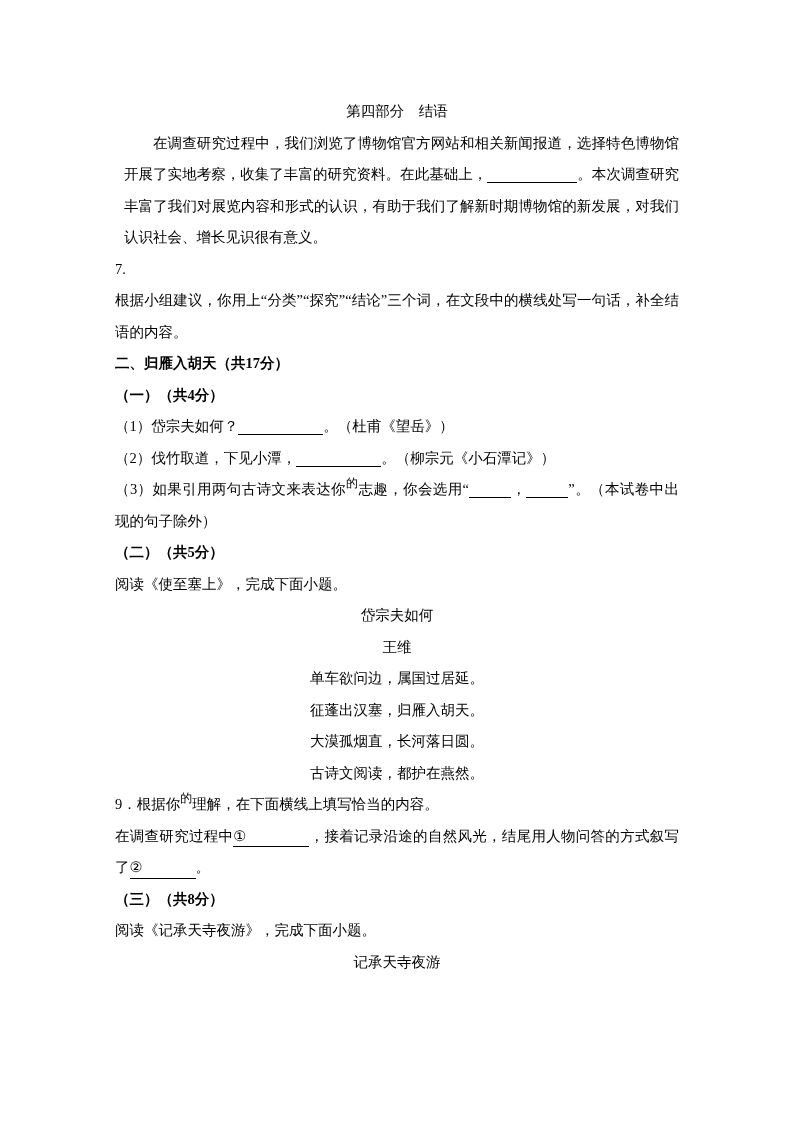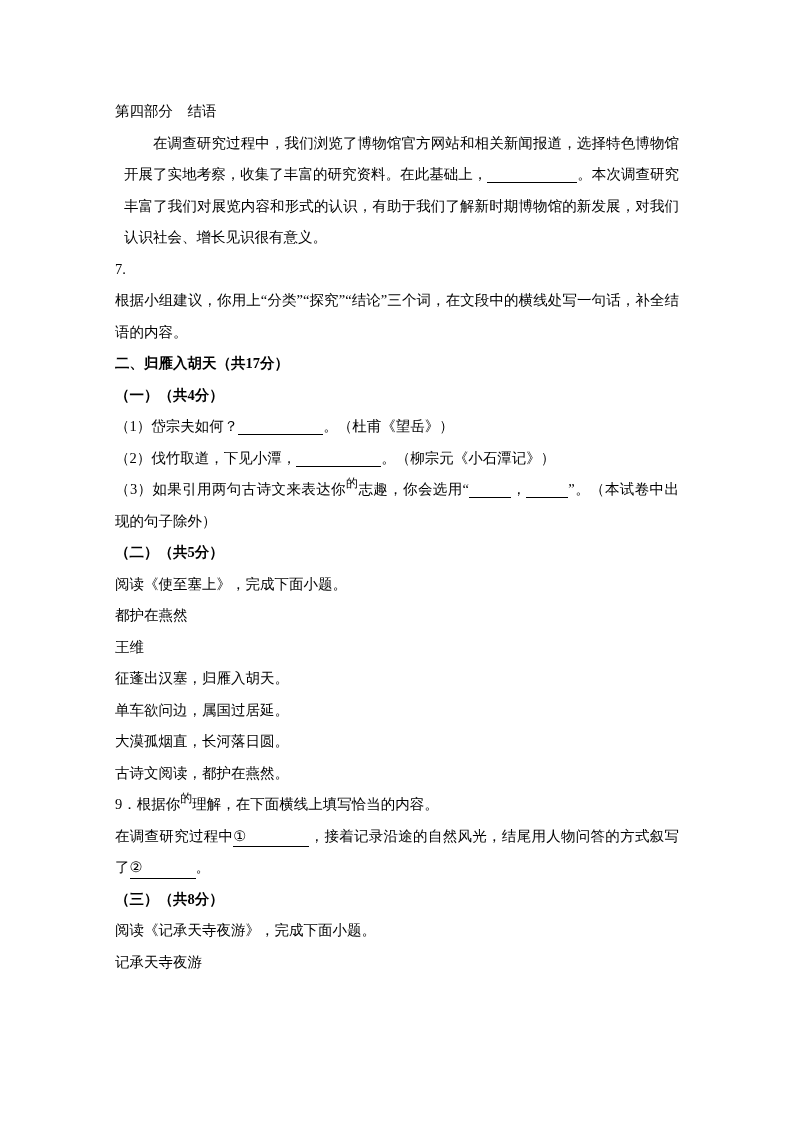--- a/index.html
+++ b/index.html
@@ -9,21 +9,21 @@
     box-sizing:border-box;
     padding:96px 115px 0 115px;
     background:#ffffff;
     color:#000000;
     font-family:"Liberation Serif","DejaVu Serif",serif;
     font-size:14.5px;
     line-height:31.5px;
     overflow:hidden;
   }
   .para{margin:0;text-align:justify;}
-  .center{text-align:left;}
+  .center{text-align:center;}
   .indent{text-indent:2em;margin-left:9px;}
   .bold{font-weight:bold;}
   .blank{
     display:inline-block;
     height:14px;
     border-bottom:1px solid #000;
     vertical-align:-4px;
   }
   .blank-num{
     display:inline-block;
@@ -56,24 +56,24 @@
   <p class="para"><span>（1）岱宗夫如何？</span><span class="blank" style="width:85px"></span><span>。（杜甫《望岳》）</span></p>
 
   <p class="para"><span>（2）伐竹取道，下见小潭，</span><span class="blank" style="width:85px"></span><span>。（柳宗元《小石潭记》）</span></p>
 
   <p class="para"><span>（3）如果引用两句古诗文来表达你</span><span class="sup">的</span><span>志趣，你会选用“</span><span class="blank" style="width:42px"></span><span>，</span><span class="blank" style="width:42px"></span><span>”。（本试卷中出现的句子除外）</span></p>
 
   <p class="para bold">（二）（共5分）</p>
 
   <p class="para">阅读《使至塞上》，完成下面小题。</p>
 
-  <p class="para center">都护在燕然</p>
+  <p class="para center">岱宗夫如何</p>
   <p class="para center">王维</p>
+  <p class="para center">单车欲问边，属国过居延。</p>
   <p class="para center">征蓬出汉塞，归雁入胡天。</p>
-  <p class="para center">单车欲问边，属国过居延。</p>
   <p class="para center">大漠孤烟直，长河落日圆。</p>
   <p class="para center">古诗文阅读，都护在燕然。</p>
 
   <p class="para"><span>9．根据你</span><span class="sup">的</span><span>理解，在下面横线上填写恰当的内容。</span></p>
 
   <p class="para"><span>在调查研究过程中</span><span class="blank-num" style="width:76px">①</span><span>，接着记录沿途的自然风光，结尾用人物问答的方式叙写了</span><span class="blank-num" style="width:66px">②</span><span>。</span></p>
 
 
   <p class="para bold">（三）（共8分）</p>
 

